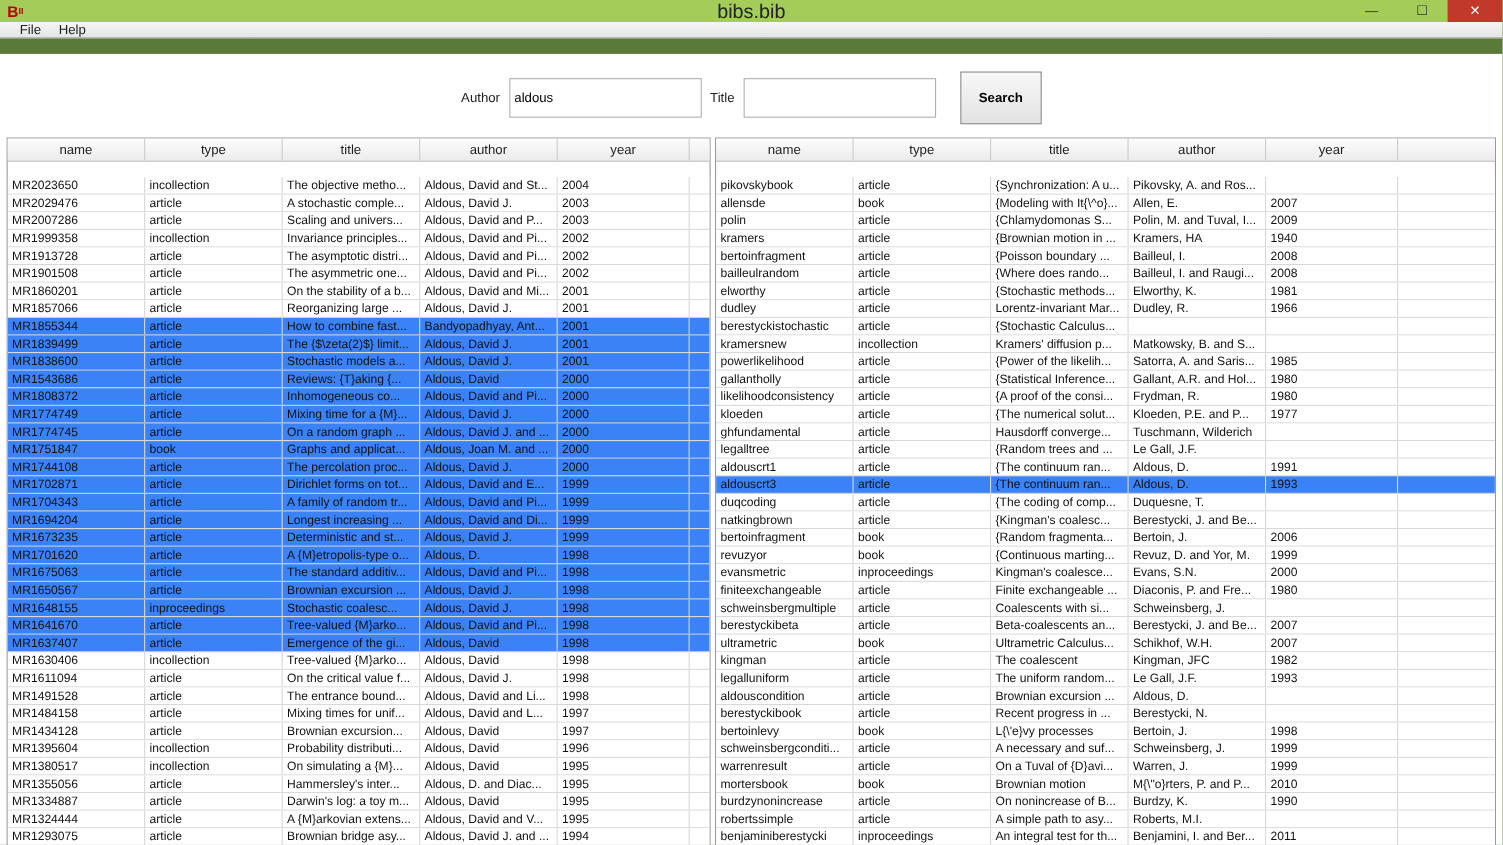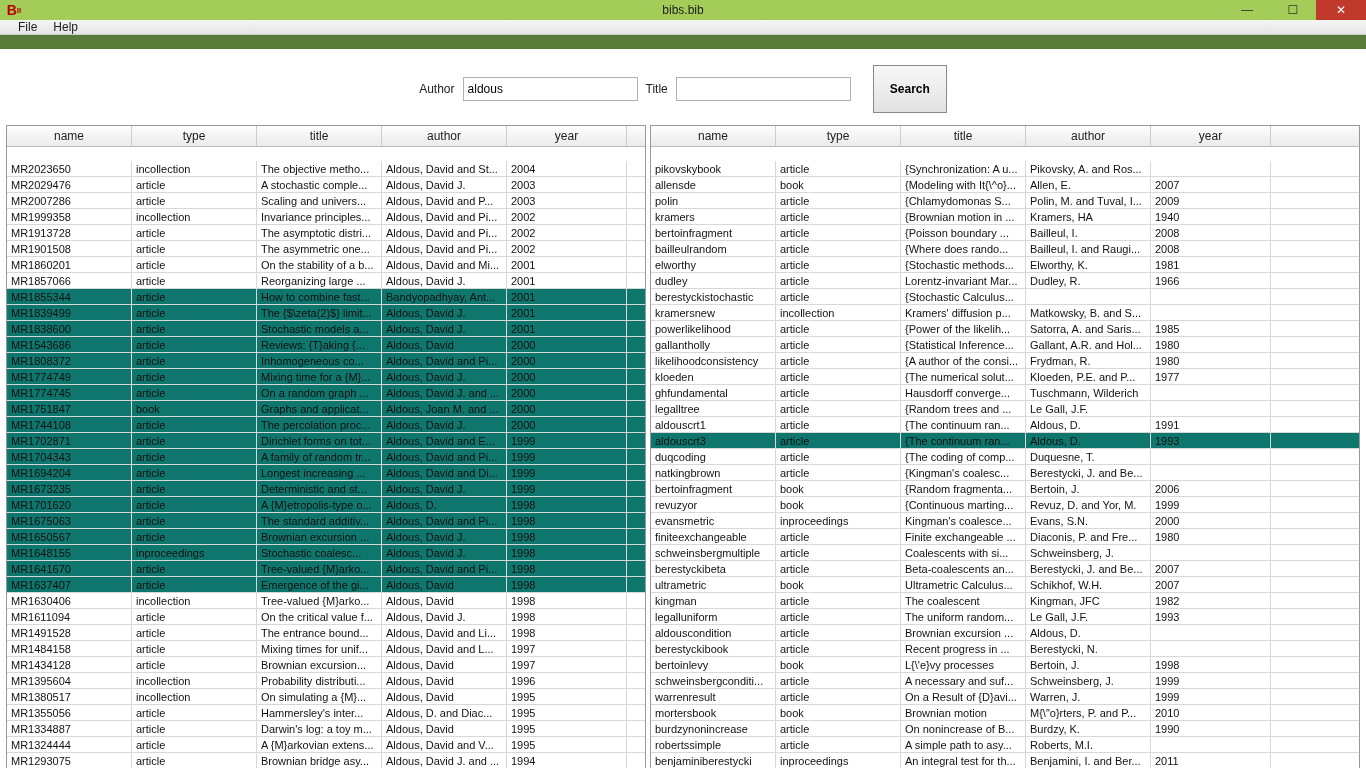--- a/index.html
+++ b/index.html
@@ -1,40 +1,40 @@
 <!DOCTYPE html>
 <html><head>
 <meta charset="utf-8">
 <style>
 * { margin: 0; padding: 0; box-sizing: border-box; font-family: "Segoe UI", Tahoma, sans-serif; font-size: 12px; }
 body { width: 1366px; height: 768px; background: #5a7a3a; overflow: hidden; display: flex; flex-direction: column; }
 .titlebar { height: 28px; background: #a3cc59; display: flex; align-items: center; justify-content: space-between; padding-left: 4px; }
 .titlebar .icon { width: 20px; height: 20px; display:flex; align-items:center; justify-content:center; color:#b00; font-weight:bold; font-size:14px; }
-.titlebar .title { position:absolute; left:50%; transform:translateX(-50%); color:#222; font-size:12px; }
+.titlebar .title { position:absolute; left:50%; transform:translateX(-50%); color:#222; font-size:18px; }
 .winbtns { display:flex; height:100%; }
 .winbtn { width:46px; display:flex; align-items:center; justify-content:center; color:#333; }
 .winbtn.close { background:#c0392b; color:#fff; width:50px; }
 .menubar { height:22px; background: linear-gradient(#f5f5f5,#e5e5e5); display:flex; align-items:center; padding-left:18px; border-bottom:1px solid #ccc; }
 .menubar span { margin-right:16px; color:#222; }
 .content { flex:1; background:#fff; display:flex; flex-direction:column; padding:6px;margin-top:14px; }
 .searchrow { display:flex; align-items:center; justify-content:center; gap:8px; padding:10px 0 12px 0; }
 .searchrow label { color:#222; }
-.searchrow input { width:175px; height:24px; border:1px solid #b0b0b0; padding:0 4px; background:#fff; }
+.searchrow input { width:175px; height:36px; border:1px solid #b0b0b0; padding:0 4px; background:#fff; }
 .searchbtn { margin-left:14px; padding:16px 16px; background: linear-gradient(#f8f8f8,#e2e2e2); border:1px solid #888; font-weight:bold; }
 .tables { flex:1; display:flex; gap:4px; min-height:0; }
 .tablewrap { display:flex; flex-direction:column; border:1px solid #999; min-height:0;gap:14px; }
 .tablewrap.left { width:640px; }
 .tablewrap.right { flex:1; }
 .middle { width:72px; display:flex; align-items:center; justify-content:center; }
 .addbtn { padding:4px 10px; background: linear-gradient(#f8f8f8,#e2e2e2); border:1px solid #888; font-weight:bold; }
 .thead { display:flex; background: linear-gradient(#fdfdfd,#ebebeb); border-bottom:1px solid #bbb; }
 .th { border-right:1px solid #ccc; padding:3px 4px; color:#222; text-align:center; }
 .tbody { flex:1; overflow-y:scroll; overflow-x:hidden; }
 .tr { display:flex; border-bottom:1px solid #d8d8d8; background:#fff; height:16px; }
-.tr.sel { background:#0f766e; }
+.tr.sel { background:#3b82f6; }
 .td { border-right:1px solid #d8d8d8; padding:0 4px; color:#111; overflow:hidden; white-space:nowrap; text-overflow:ellipsis; line-height:16px; font-size:11px; }
 .c-name { width:125px; } .c-type { width:125px; } .c-title { width:125px; } .c-author { width:125px; } .c-year { width:120px; }
 ::-webkit-scrollbar { width:16px; background:#eee; }
 ::-webkit-scrollbar-thumb { background:#bfbfbf; border:1px solid #999; }
 ::-webkit-scrollbar-button { background:#e0e0e0; height:16px; border:1px solid #999; }
 .taskbar { height:34px; background: #2a2a2a; display:flex; align-items:center; padding:0 4px; justify-content:space-between; }
 .tb-left { display:flex; gap:2px; align-items:center; }
 .tb-ico { width:44px; height:30px; background:rgba(255,255,255,0.06); display:flex; align-items:center; justify-content:center; font-size:16px; border:1px solid rgba(255,255,255,0.1); }
 .tb-right { display:flex; align-items:center; gap:8px; color:#fff; font-size:11px; padding-right:4px; }
 .clock { text-align:right; line-height:1.1; }
@@ -442,21 +442,21 @@
           <div class="tr">
             <div class="td c-name">gallantholly</div>
             <div class="td c-type">article</div>
             <div class="td c-title">{Statistical Inference...</div>
             <div class="td c-author">Gallant, A.R. and Hol...</div>
             <div class="td c-year">1980</div>
           </div>
           <div class="tr">
             <div class="td c-name">likelihoodconsistency</div>
             <div class="td c-type">article</div>
-            <div class="td c-title">{A author of the consi...</div>
+            <div class="td c-title">{A proof of the consi...</div>
             <div class="td c-author">Frydman, R.</div>
             <div class="td c-year">1980</div>
           </div>
           <div class="tr">
             <div class="td c-name">kloeden</div>
             <div class="td c-type">article</div>
             <div class="td c-title">{The numerical solut...</div>
             <div class="td c-author">Kloeden, P.E. and P...</div>
             <div class="td c-year">1977</div>
           </div>
@@ -589,21 +589,21 @@
           <div class="tr">
             <div class="td c-name">schweinsbergconditi...</div>
             <div class="td c-type">article</div>
             <div class="td c-title">A necessary and suf...</div>
             <div class="td c-author">Schweinsberg, J.</div>
             <div class="td c-year">1999</div>
           </div>
           <div class="tr">
             <div class="td c-name">warrenresult</div>
             <div class="td c-type">article</div>
-            <div class="td c-title">On a Result of {D}avi...</div>
+            <div class="td c-title">On a Tuval of {D}avi...</div>
             <div class="td c-author">Warren, J.</div>
             <div class="td c-year">1999</div>
           </div>
           <div class="tr">
             <div class="td c-name">mortersbook</div>
             <div class="td c-type">book</div>
             <div class="td c-title">Brownian motion</div>
             <div class="td c-author">M{\"o}rters, P. and P...</div>
             <div class="td c-year">2010</div>
           </div>

